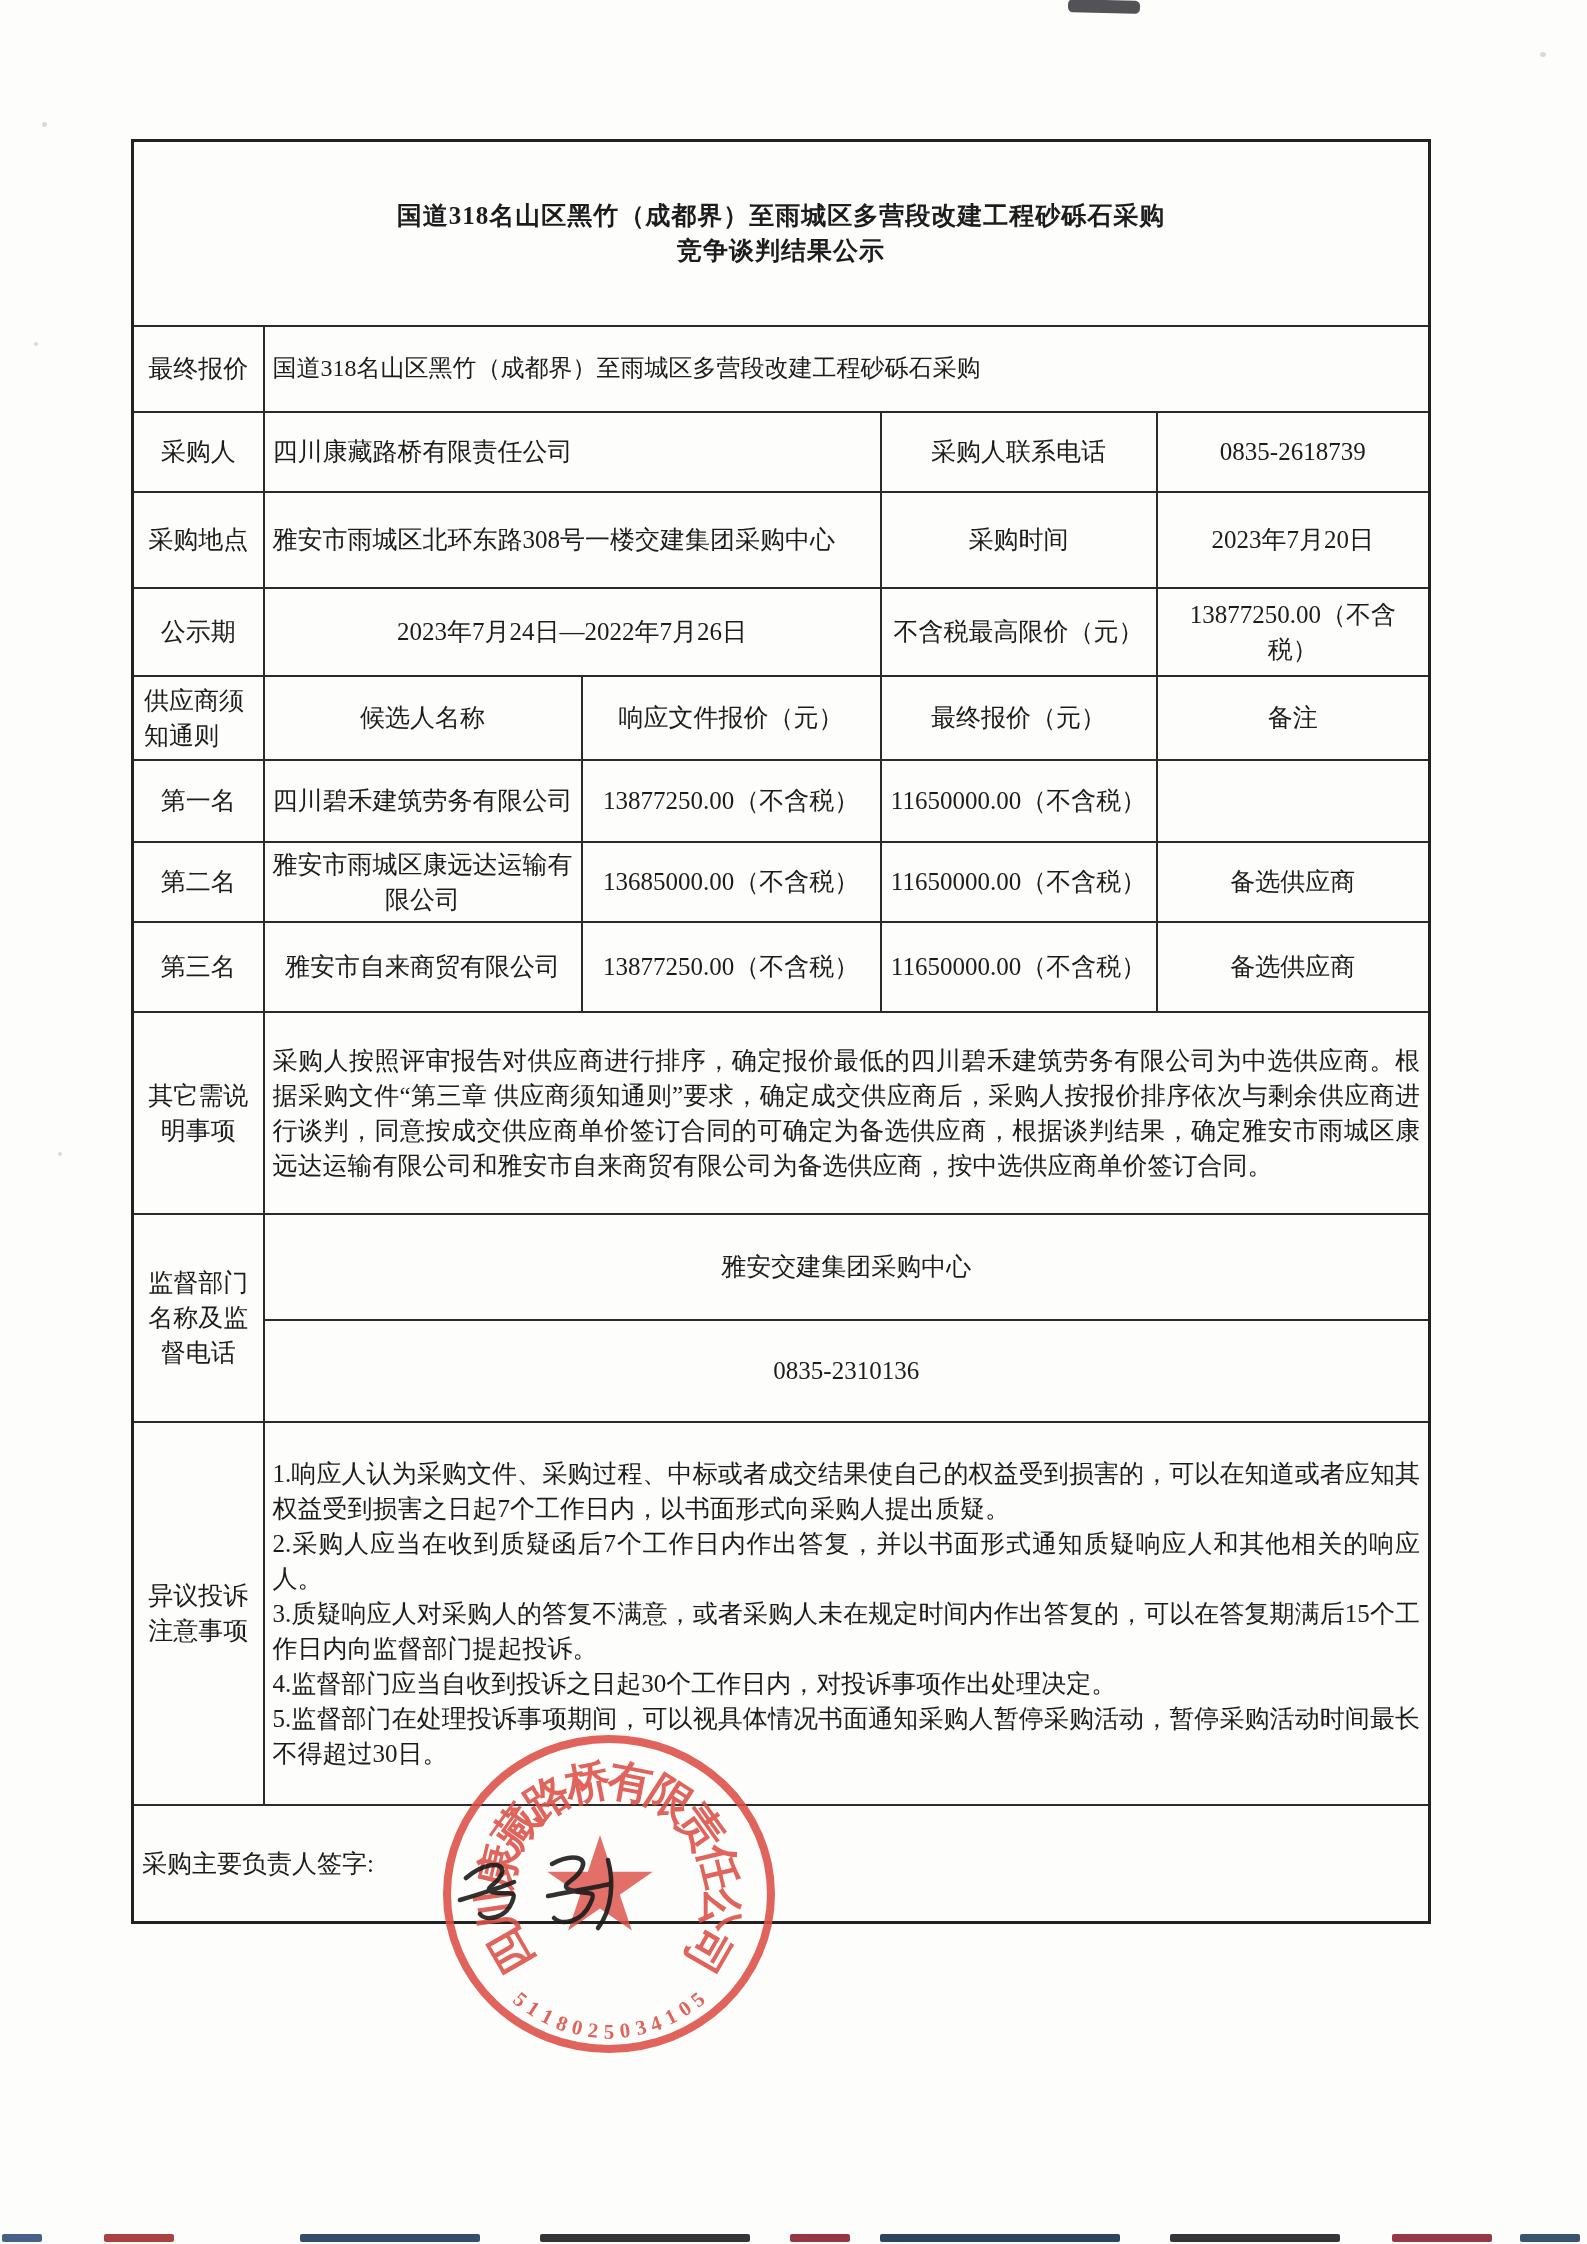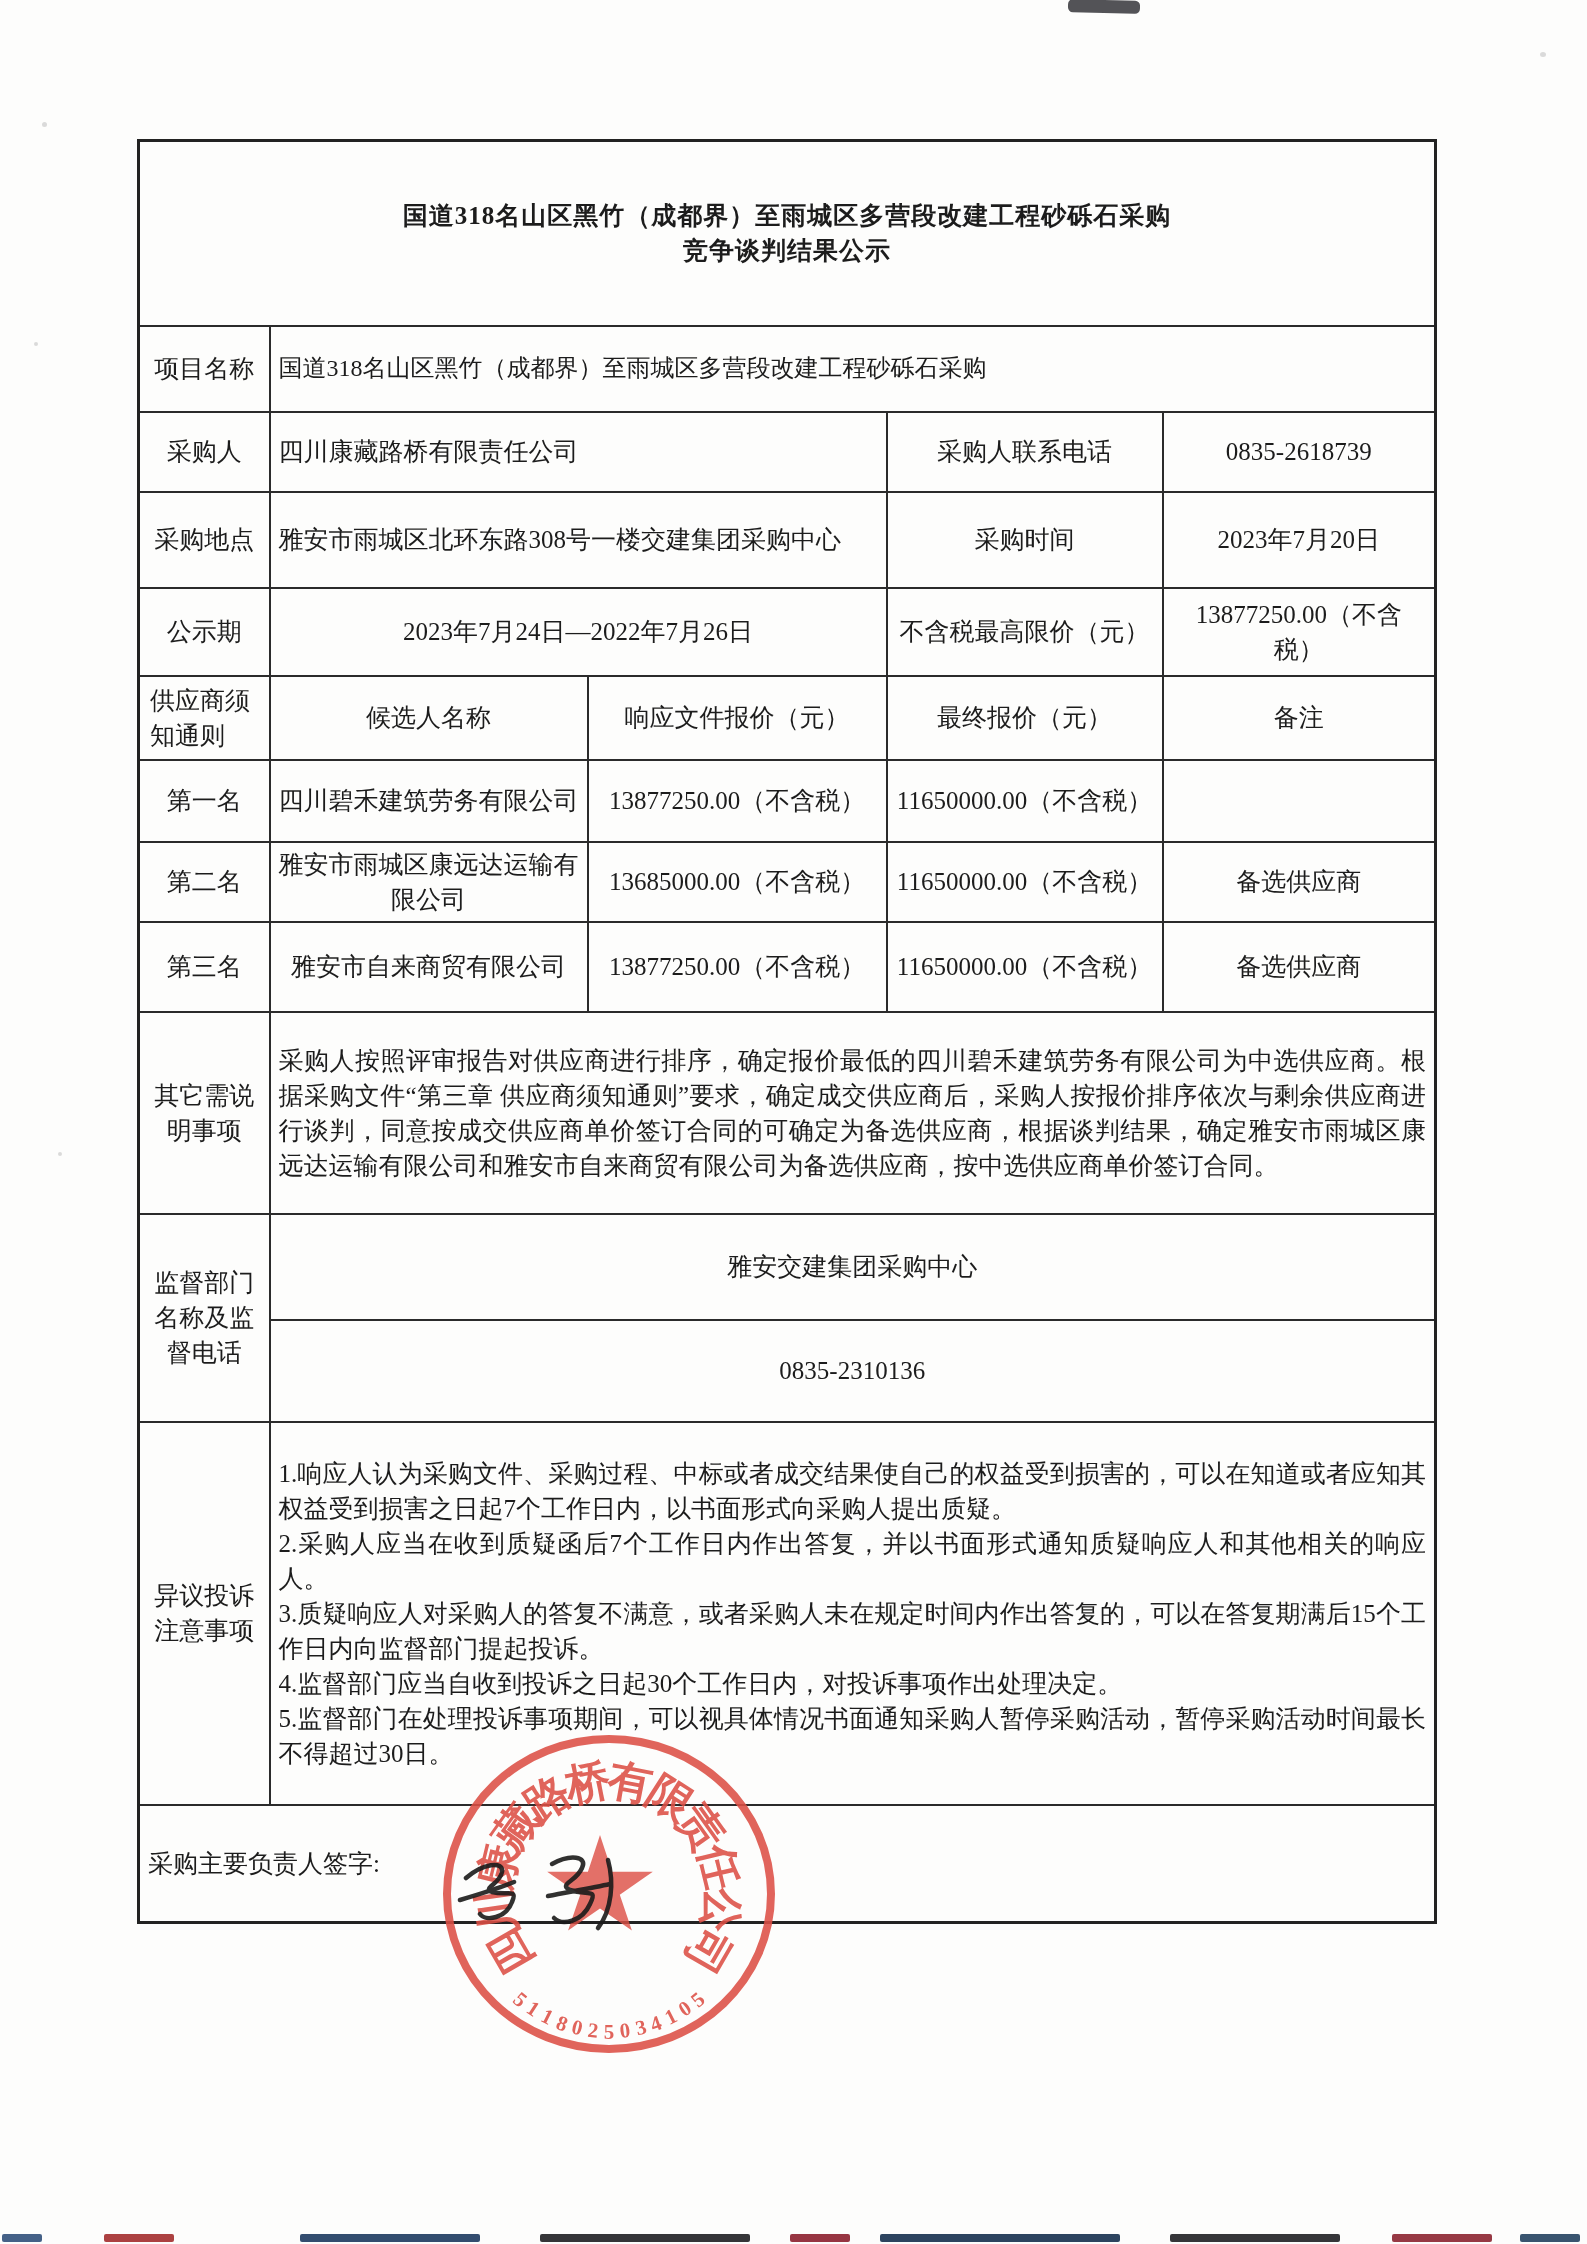--- a/index.html
+++ b/index.html
@@ -3,21 +3,21 @@
 <meta charset="utf-8">
 <style>
   html,body{margin:0;padding:0;background:#ffffff;}
   .page{
     position:relative;width:1587px;height:2244px;
     background:#fdfdfc;overflow:hidden;
     font-family:"Liberation Serif","DejaVu Serif",serif;
     color:#1c1c1c;
   }
   table.doc{
-    position:absolute;left:137px;top:139px;
+    position:absolute;left:131px;top:139px;
     border-collapse:collapse;table-layout:fixed;
     width:1297px;
   }
   table.doc td{
     border:2px solid #2b2b2b;
     vertical-align:middle;
     font-size:25px;line-height:1.4;
     padding:4px 8px;
     overflow:hidden;
   }
@@ -83,21 +83,21 @@
 
     <tbody>
         <tr style="height:185px">
       <td colspan="5" class="title-cell">
         <div>国道318名山区黑竹（成都界）至雨城区多营段改建工程砂砾石采购</div>
         <div>竞争谈判结果公示</div>
       </td>
     </tr>
 
     <tr style="height:86px">
-      <td class="lbl">项目名称</td>
+      <td class="lbl">最终报价</td>
       <td colspan="4" class="val-left" style="font-size:24px">国道318名山区黑竹（成都界）至雨城区多营段改建工程砂砾石采购</td>
     </tr>
 
     <tr style="height:80px">
       <td class="lbl">采购人</td>
       <td colspan="2" class="val-left">四川康藏路桥有限责任公司</td>
       <td class="lbl">采购人联系电话</td>
       <td class="val-center">0835-2618739</td>
     </tr>
 

